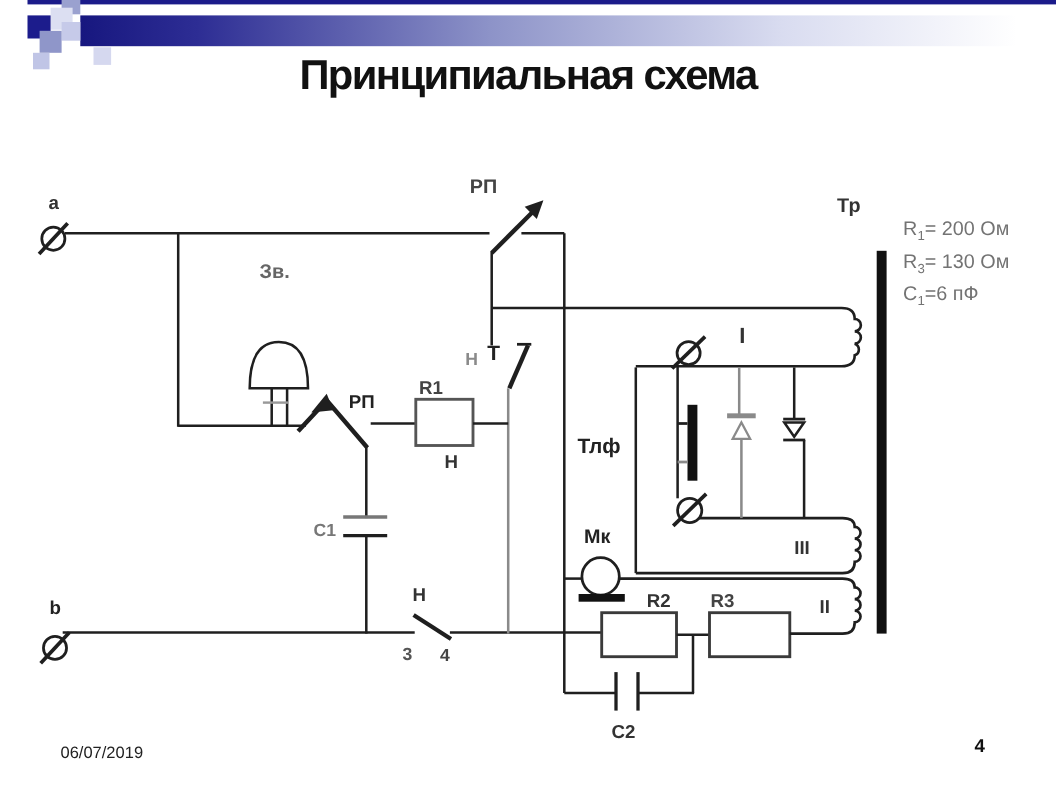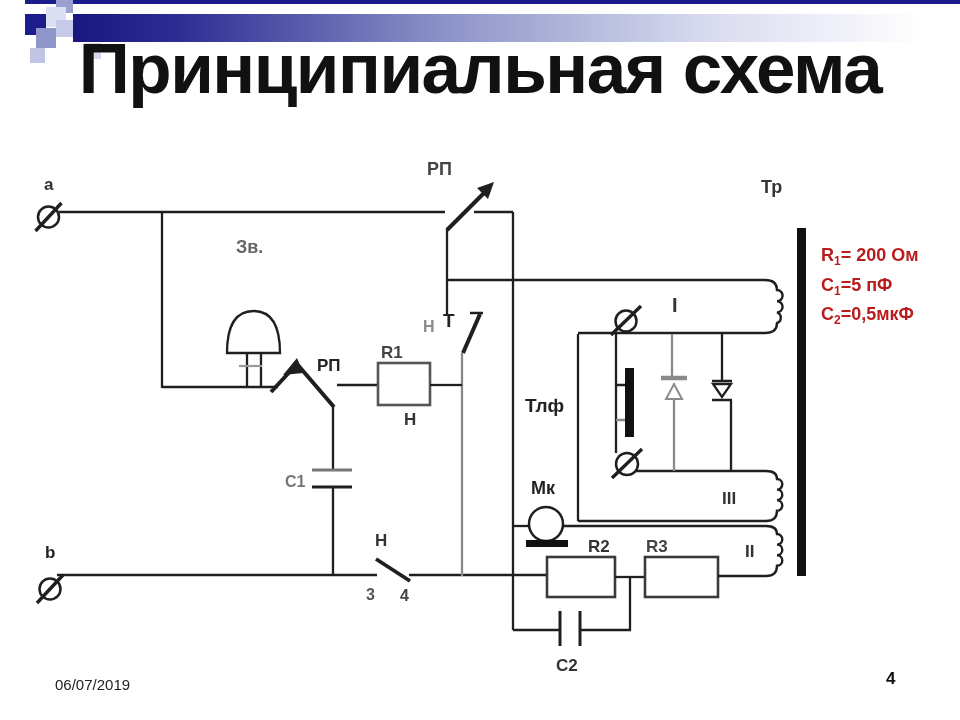--- a/index.html
+++ b/index.html
@@ -9,29 +9,29 @@
     overflow:hidden;margin:0 auto;
   }
   
   .topbar-thin{position:absolute;left:25px;top:0;width:935px;height:4px;background:#1b1b8a;}
   .topbar-grad{position:absolute;left:73px;top:14px;width:887px;height:28px;
     background:linear-gradient(to right,#17177f 0%,#2d2d94 12%,#8d93c8 42%,#d9dcf0 72%,#ffffff 96%);}
   .sq{position:absolute;}
   
   .title{
     position:absolute;left:0;right:0;top:40px;text-align:center;
-    font-size:71px;line-height:58px;font-weight:700;color:#111;
+    font-size:38px;line-height:58px;font-weight:700;color:#111;
     letter-spacing:-1.5px;
   }
   
   .circuit{position:absolute;left:0;top:0;width:960px;height:720px;}
   .circuit text{font-family:"Liberation Sans","DejaVu Sans",sans-serif;font-weight:700;}
   
-  .values{position:absolute;left:821px;top:194px;width:135px;color:#b91c1c;
-    font-size:18px;line-height:29.5px;font-weight:700;white-space:nowrap;margin-top:47px;}
+  .values{position:absolute;left:821px;top:194px;width:135px;color:#737373;
+    font-size:18px;line-height:29.5px;font-weight:400;white-space:nowrap;}
   .values sub{font-size:12px;vertical-align:-4px;line-height:0;}
   
   .date{position:absolute;left:55px;top:676px;font-size:15px;color:#222;}
   .page{position:absolute;left:886px;top:669px;font-size:17px;font-weight:700;color:#111;}
 </style>
 </head>
 <body>
 
 <div class="slide">
 
@@ -200,20 +200,20 @@
       <text x="366" y="600" font-size="16" fill="#555">3</text>
       <text x="400" y="601" font-size="16" fill="#444">4</text>
       <text x="588" y="552" font-size="17" fill="#333">R2</text>
       <text x="646" y="552" font-size="17" fill="#444">R3</text>
       <text x="556" y="671" font-size="17" fill="#333">C2</text>
     </g>
   </svg>
 
   <div class="values">
     <div><span>R</span><sub>1</sub><span>= 200 Ом</span></div>
-    <div><span>C</span><sub>1</sub><span>=5 пФ</span></div>
-    <div><span>C</span><sub>2</sub><span>=0,5мкФ</span></div>
+    <div><span>R</span><sub>3</sub><span>= 130 Ом</span></div>
+    <div><span>C</span><sub>1</sub><span>=6 пФ</span></div>
   </div>
 
   <div class="date">06/07/2019</div>
   <div class="page">4</div>
 
 </div>
 
 </body></html>

